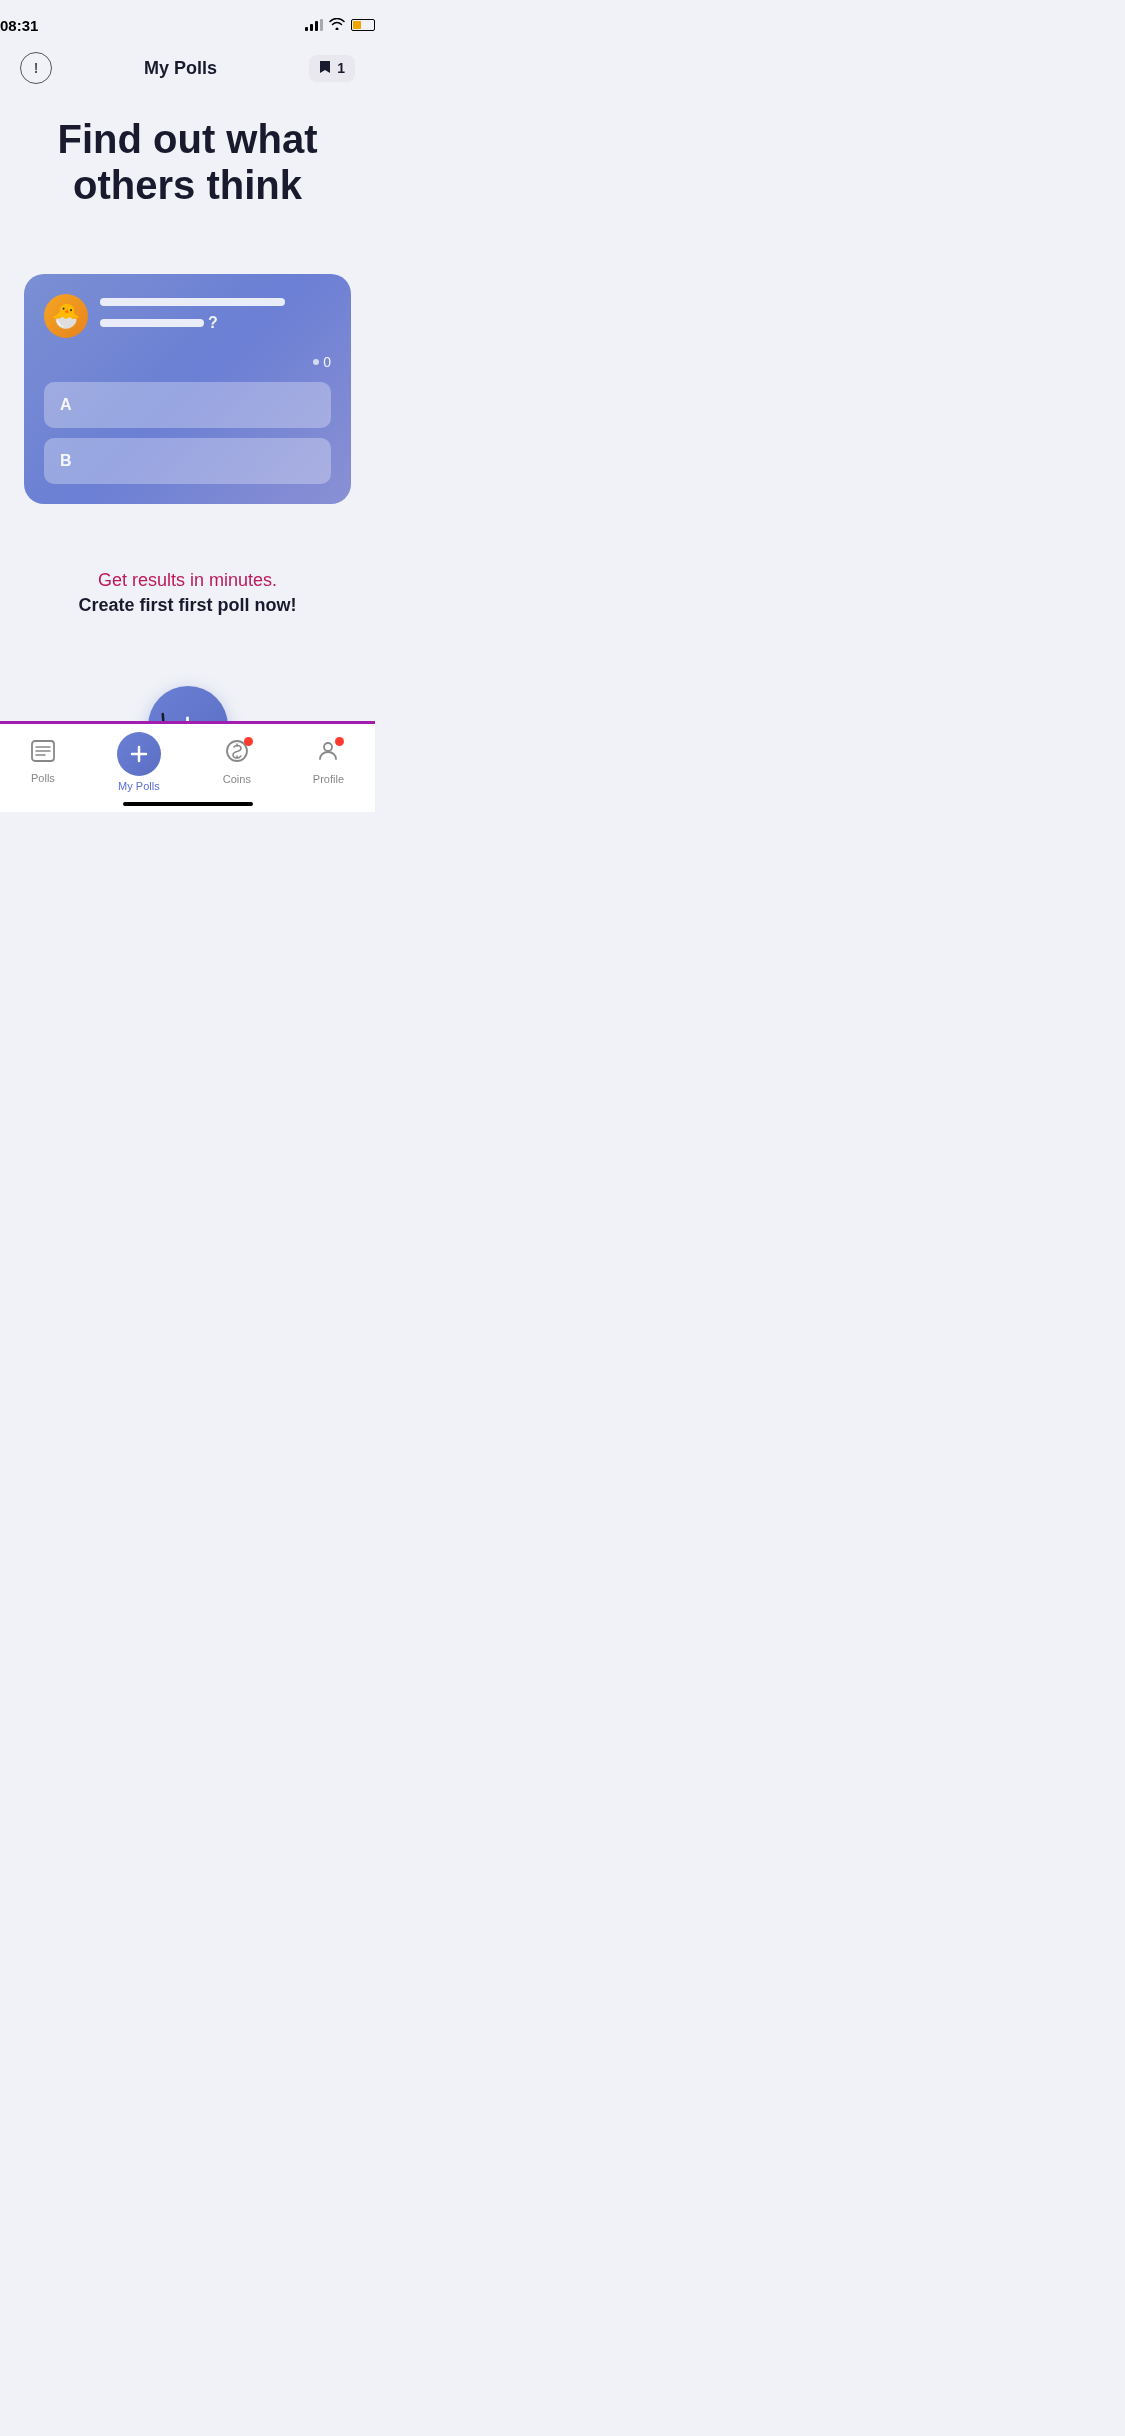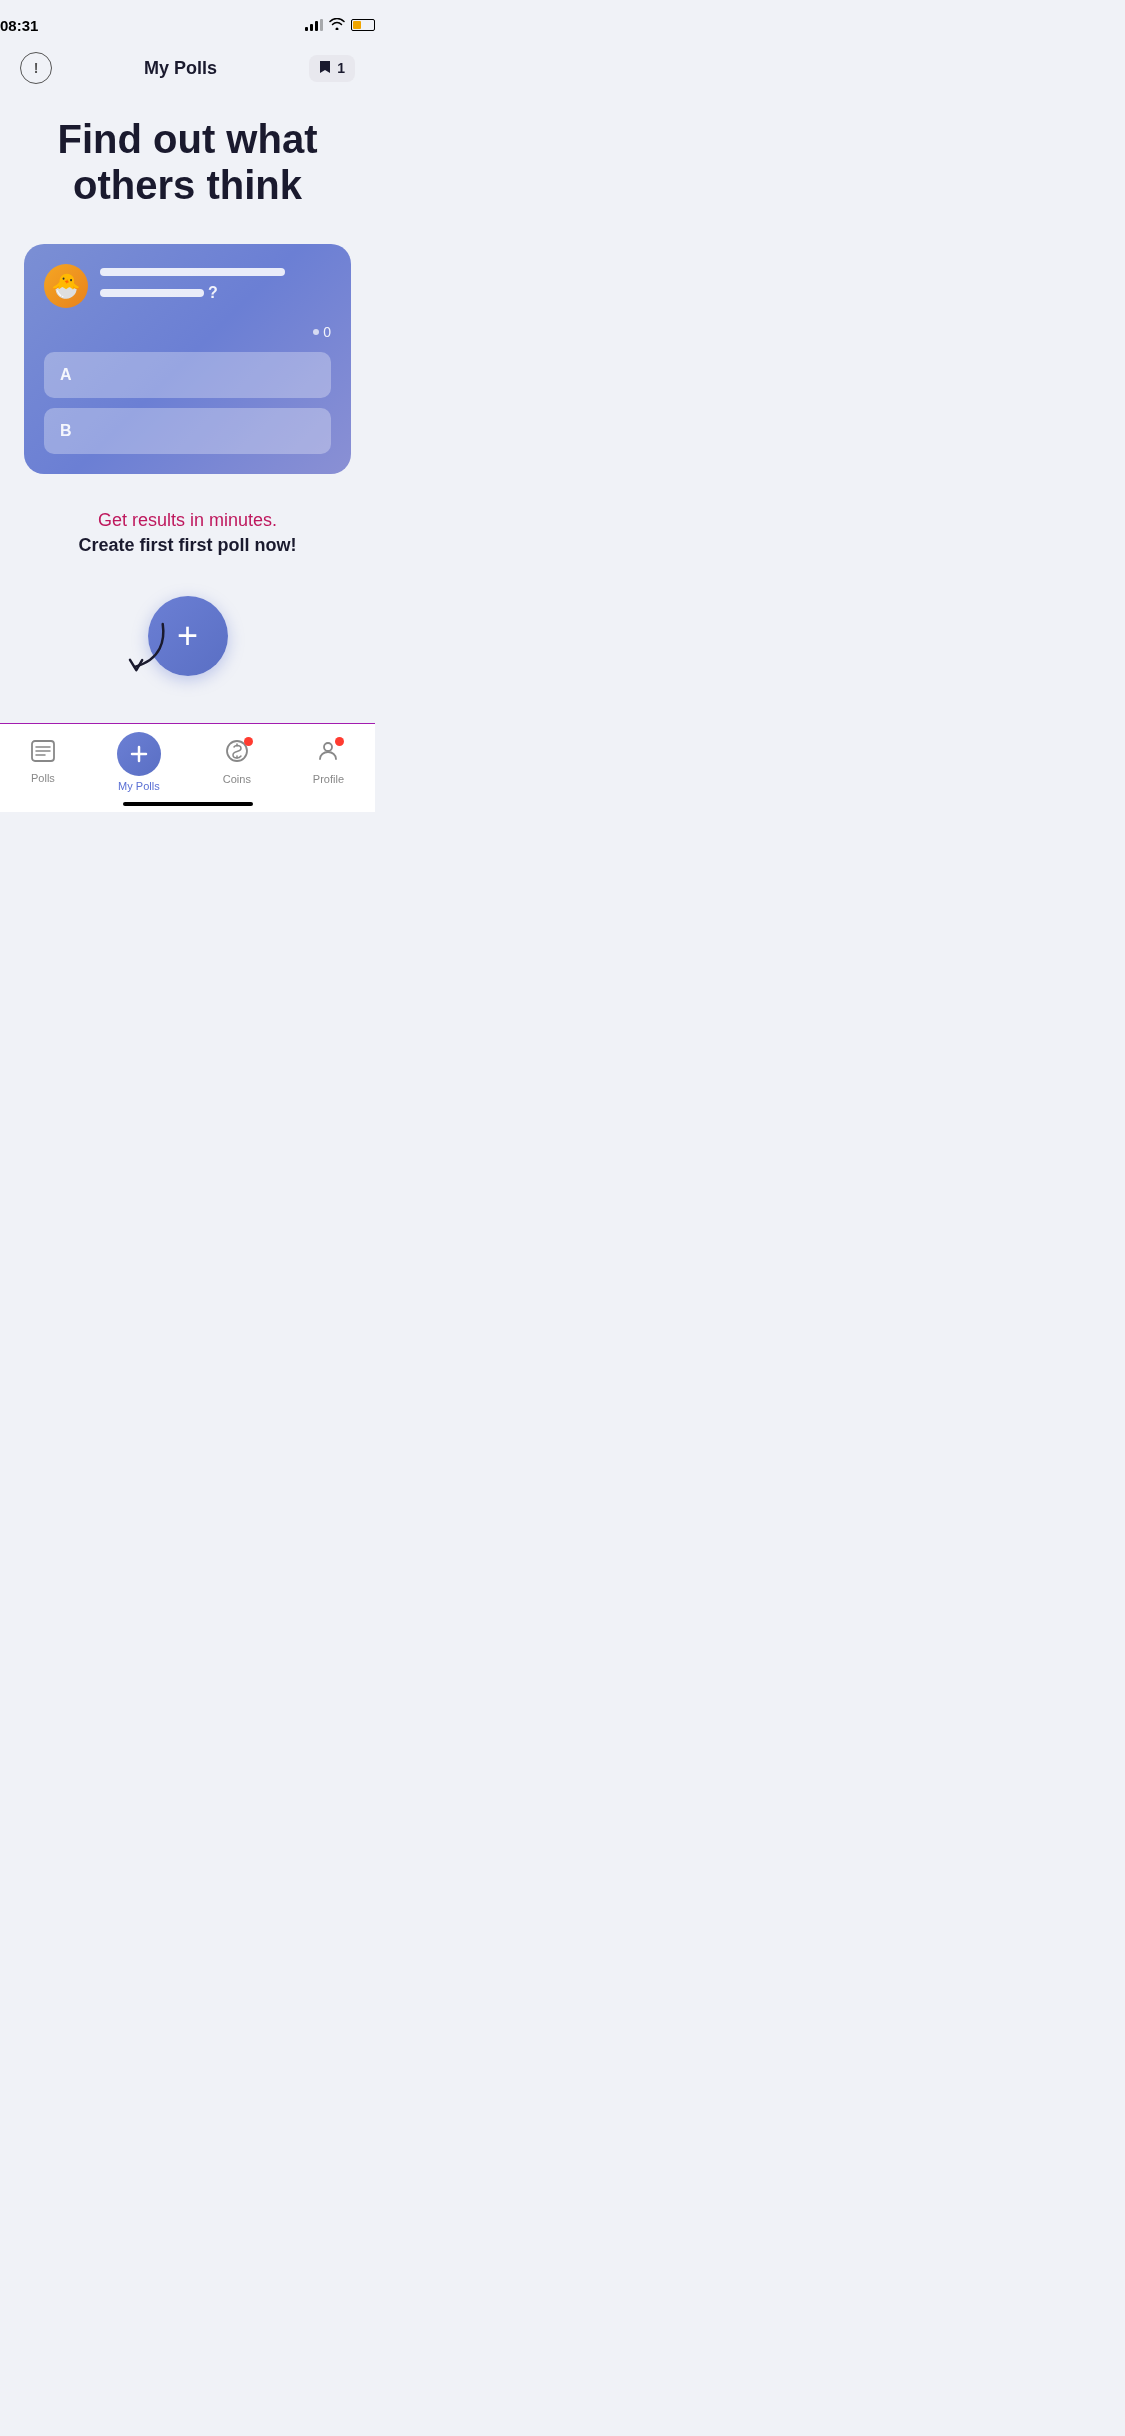--- a/index.html
+++ b/index.html
@@ -129,20 +129,21 @@
       font-weight: 600;
       color: #1a1a2e;
     }
 
     
     .main-content {
       padding: 20px 24px;
       display: flex;
       flex-direction: column;
       align-items: center;
+      gap: 30px;
     }
 
     .headline {
       font-size: 40px;
       font-weight: 800;
       color: #1a1a2e;
       text-align: center;
       line-height: 1.15;
       margin-bottom: 36px;
     }
@@ -289,21 +290,21 @@
       transform: rotate(10deg);
     }
 
     
     .tab-bar {
       position: absolute;
       bottom: 0;
       left: 0;
       right: 0;
       background: #fff;
-      border-top: 1px solid #a21caf;
+      border-top: 3px solid #a21caf;
       display: flex;
       justify-content: space-around;
       align-items: center;
       padding: 8px 0 20px;
     }
 
     .tab-item {
       display: flex;
       flex-direction: column;
       align-items: center;

